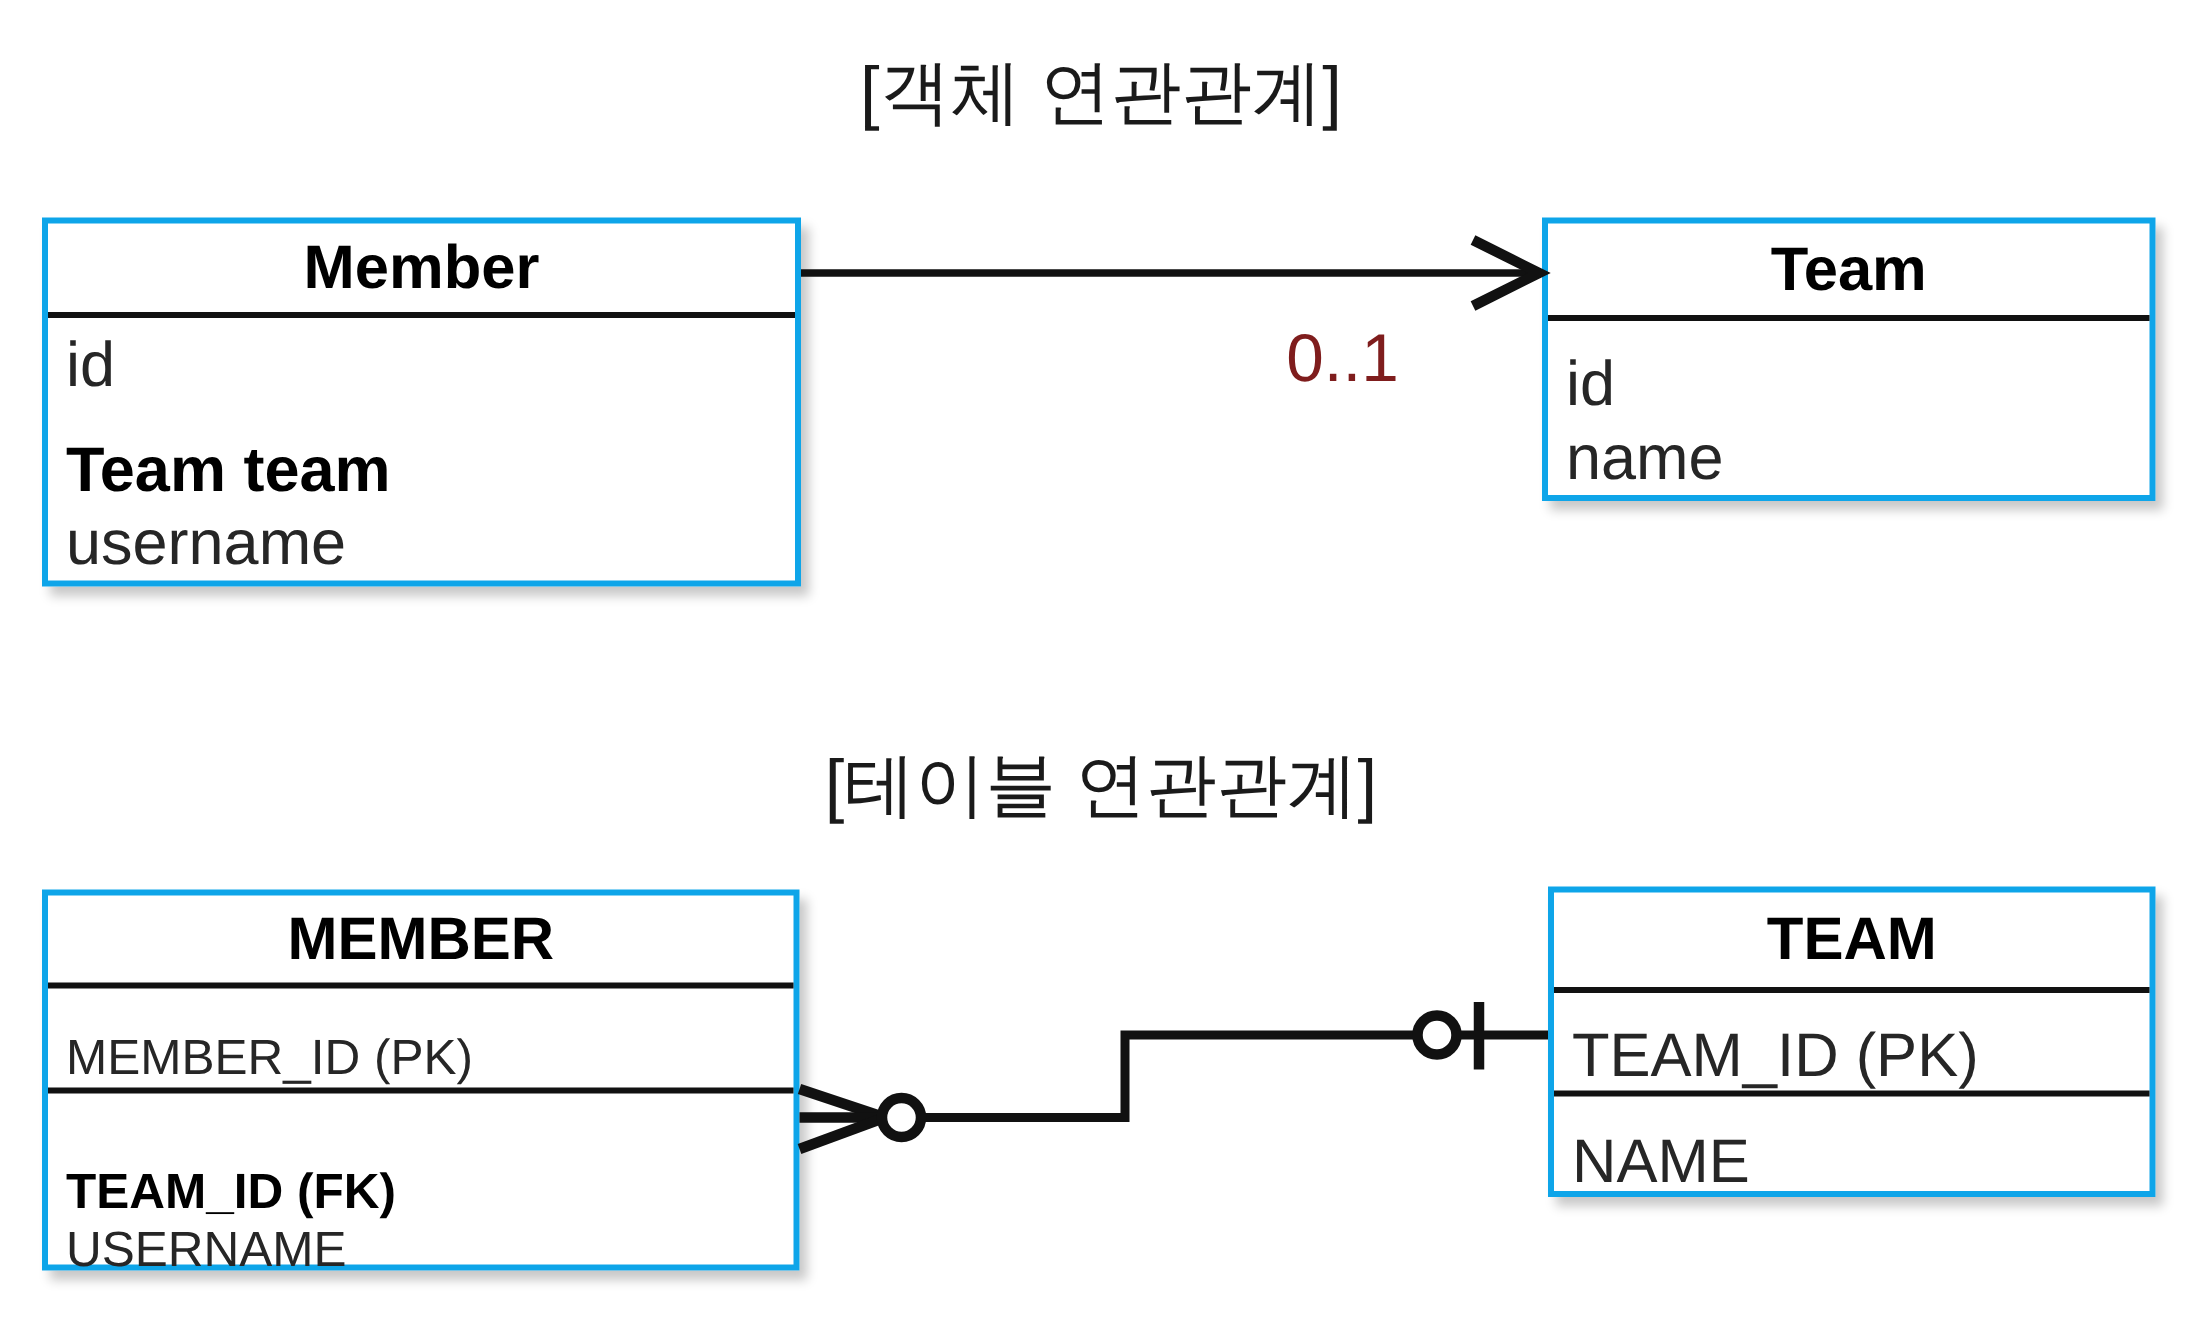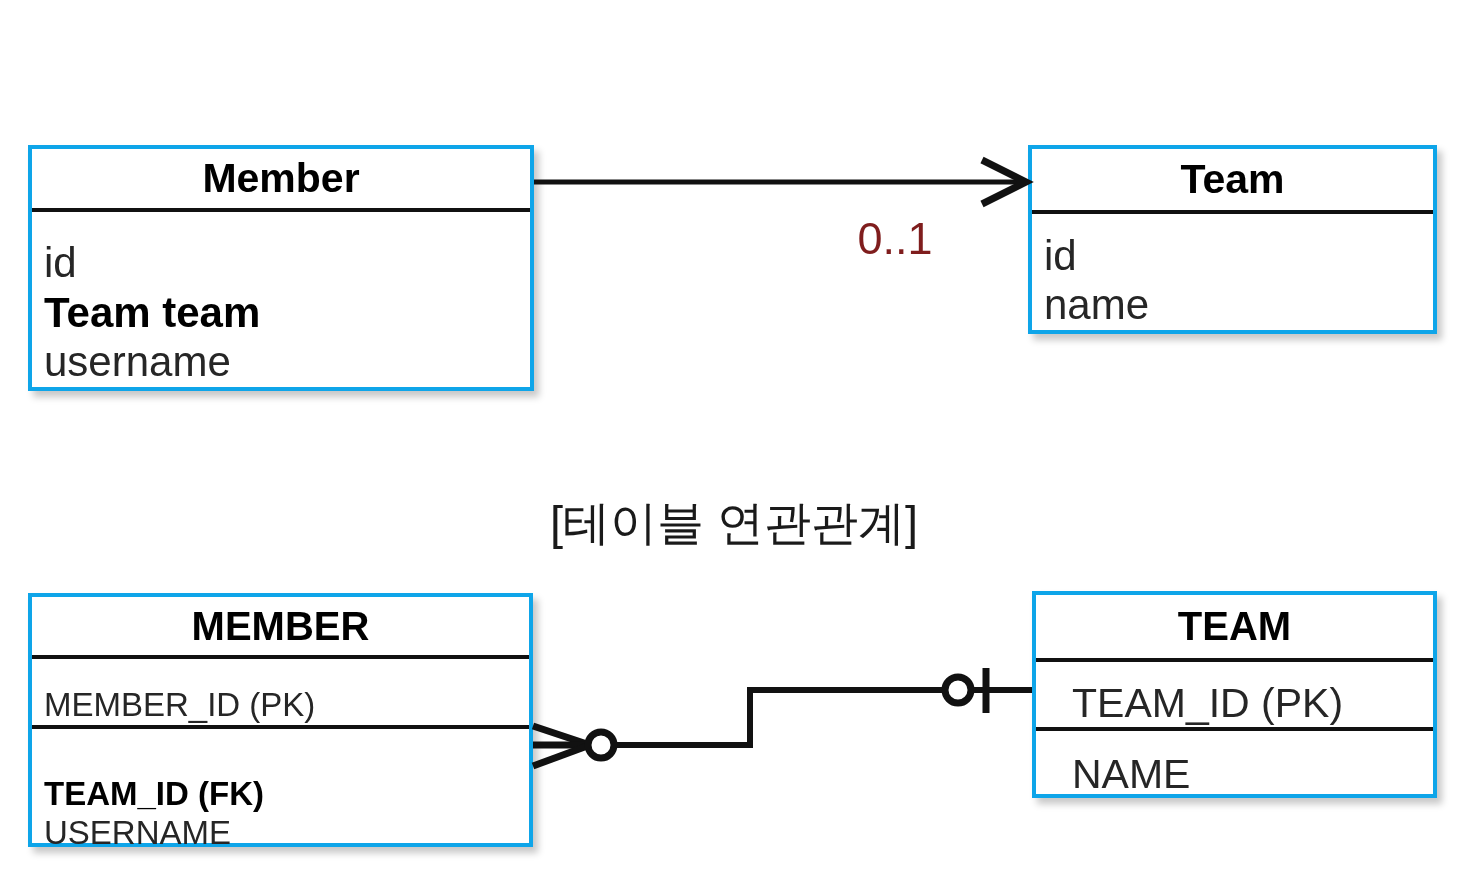--- a/index.html
+++ b/index.html
@@ -53,21 +53,21 @@
     padding-left: 12px;
     display: flex;
     flex-direction: column;
     justify-content: flex-end;
   }
   .attr {
     color: #262626;
     white-space: nowrap;
     line-height: 1.18;
   }
-  .attr.bold { font-weight: bold; color: #000000; }
+  .attr.bold { font-weight: bold; color: #000000; margin-top: 20px; }
 
   
   #box-member { left: 28px;   top: 145px; width: 506px; height: 246px; }
   #box-member .box-header { height: 59px; font-size: 41px; }
   #box-member .compartment { height: 179px; }
   #box-member .attr { font-size: 42px; }
 
   #box-team { left: 1028px; top: 145px; width: 409px; height: 189px; }
   #box-team .box-header { height: 61px; font-size: 41px; }
   #box-team .compartment { height: 120px; }
@@ -77,21 +77,21 @@
   #box-member-tbl { left: 28px; top: 593px; width: 505px; height: 254px; }
   #box-member-tbl .box-header { height: 58px; font-size: 40px; }
   #box-member-tbl .comp-pk { height: 70px; }
   #box-member-tbl .comp-cols { height: 128px; }
   #box-member-tbl .attr { font-size: 33px; }
 
   #box-team-tbl { left: 1032px; top: 591px; width: 405px; height: 207px; }
   #box-team-tbl .box-header { height: 63px; font-size: 40px; }
   #box-team-tbl .comp-pk { height: 69px; }
   #box-team-tbl .comp-cols { height: 71px; }
-  #box-team-tbl .attr { font-size: 41px; margin-left: 24px; }
+  #box-team-tbl .attr { font-size: 41px; }
 
   
   .connector {
     position: absolute;
     left: 0;
     top: 0;
     width: 1468px;
     height: 884px;
     pointer-events: none;
   }
@@ -106,20 +106,21 @@
     font-size: 45px;
     color: #7f1d1d;
     white-space: nowrap;
   }
 </style>
 </head>
 <body>
 
 <div id="canvas">
 
+  <div class="section-title" id="title-object">[객체 연관관계]</div>
 
   <div class="box" id="box-member">
     <div class="box-header">Member</div>
     <div class="compartment">
       <div class="attr">id</div>
       <div class="attr bold">Team team</div>
       <div class="attr">username</div>
     </div>
   </div>
 

